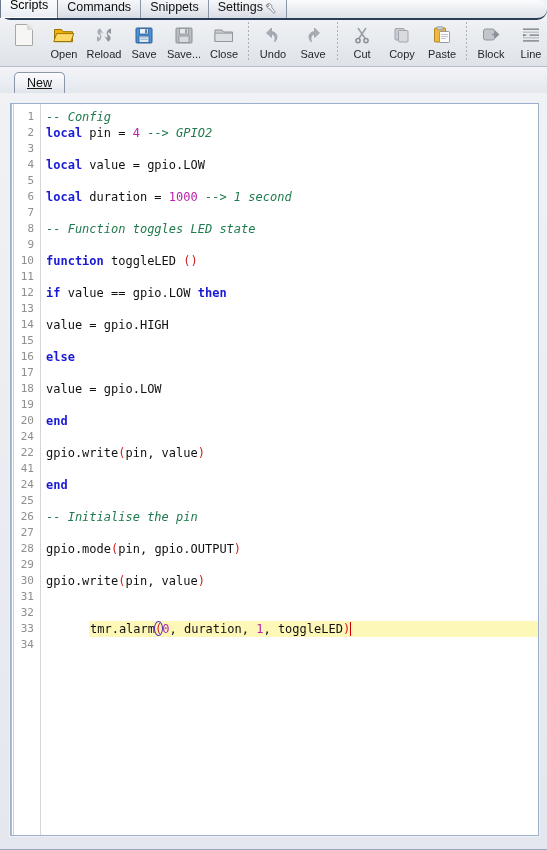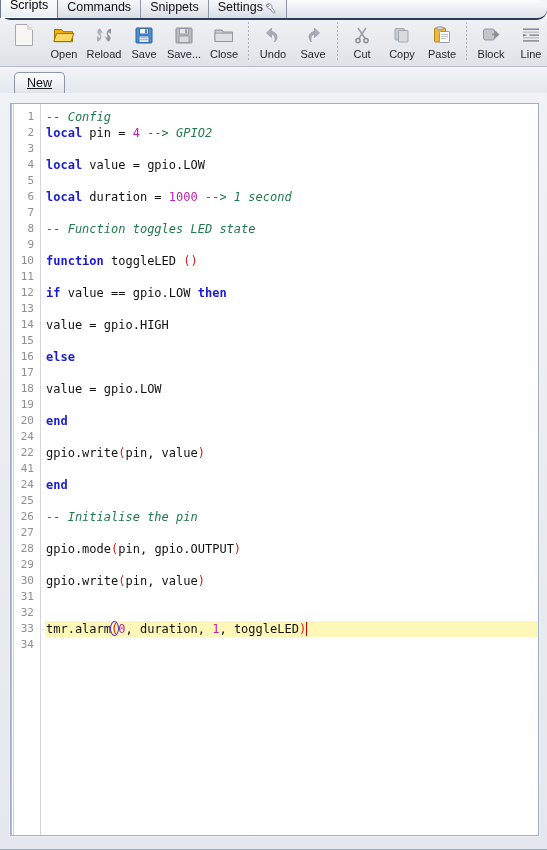--- a/index.html
+++ b/index.html
@@ -184,21 +184,21 @@
     font-family:"DejaVu Sans Mono","Liberation Mono",monospace;
     font-size:12px;
     position:relative;
     overflow:hidden;
   }
   .cl{
     height:16px;line-height:16px;
     white-space:pre;
     padding-left:1px;
   }
-  .cl.hl{ background:#fdf7b8; }
+  .cl.hl{ background:#fdf7b8;margin-left:44px; }
 
   
   .t-com{color:#1f7a4d;font-style:italic;}
   .t-kw{color:#1a1ad6;font-weight:bold;margin-top:44px;}
   .t-num{color:#bb23a8;}
   .t-par{color:#d42020;}
   .t-pl{color:#111111;}
   .brace{
     display:inline-block;
     position:relative;

